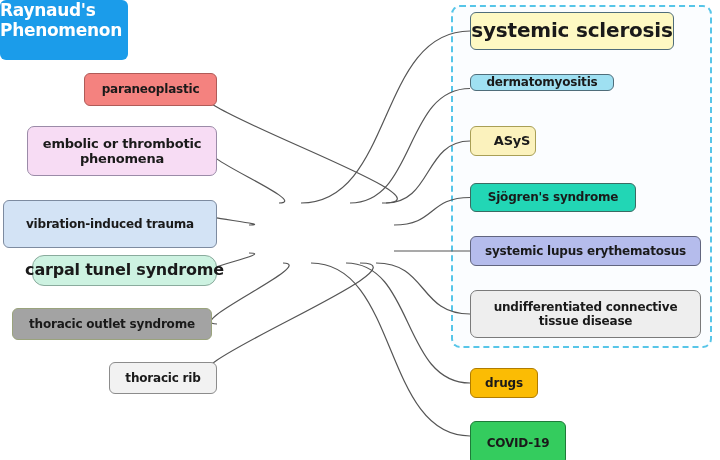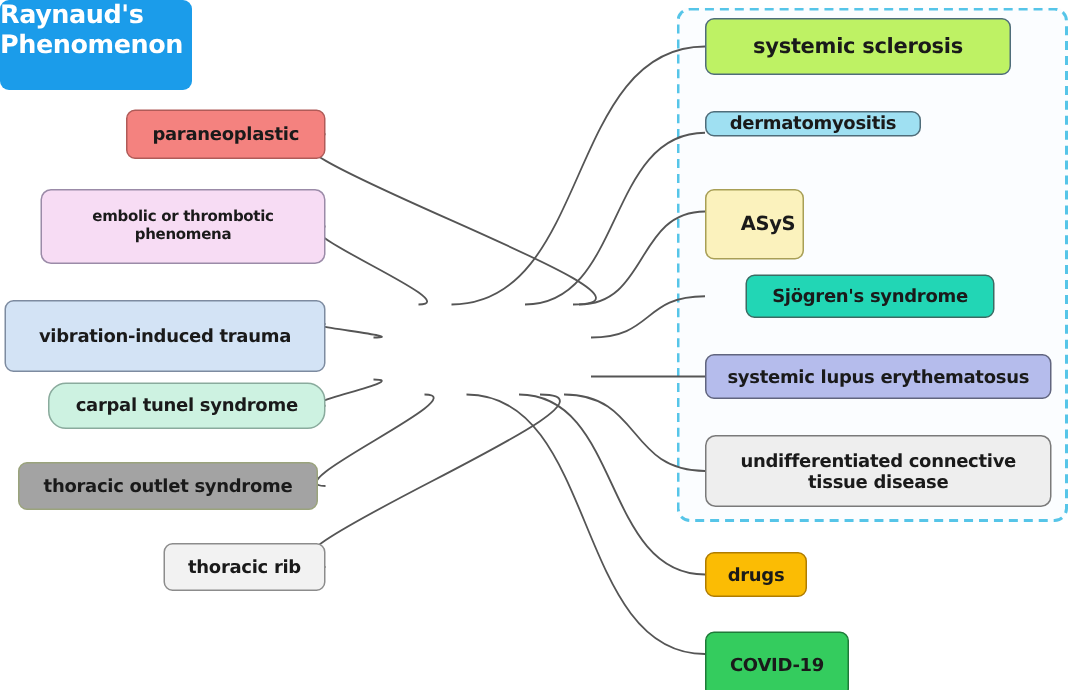--- a/index.html
+++ b/index.html
@@ -73,47 +73,47 @@
 
   <div class="center-node" id="center-node" style="left: 249px; top: 203px; width: 128px; height: 60px; background: rgb(27, 156, 234); color: rgb(255, 255, 255);">
     <span>Raynaud's</span><br>
     <span>Phenomenon</span>
   </div>
 
   <div id="left-nodes">
       <div class="node" style="left: 84px; top: 73px; width: 133px; height: 33px; background: rgb(244, 130, 127); border-color: rgb(176, 91, 88); font-size: 12px; border-radius: 6px;">
         <span class="nowrap">paraneoplastic</span>
       </div>
-      <div class="node" style="left: 27px; top: 126px; width: 190px; height: 50px; background: rgb(247, 220, 244); border-color: rgb(155, 139, 168); font-size: 10px; border-radius: 7px;">
+      <div class="node" style="left: 27px; top: 126px; width: 190px; height: 50px; background: rgb(247, 220, 244); border-color: rgb(155, 139, 168); font-size: 13px; border-radius: 7px;">
         <div><span>embolic or thrombotic</span><br><span>phenomena</span></div>
       </div>
       <div class="node" style="left: 3px; top: 200px; width: 214px; height: 48px; background: rgb(211, 227, 245); border-color: rgb(125, 139, 160); font-size: 12px; border-radius: 6px;">
         <span class="nowrap">vibration-induced trauma</span>
       </div>
-      <div class="node" style="left: 32px; top: 255px; width: 185px; height: 31px; background: rgb(205, 242, 225); border-color: rgb(138, 171, 157); font-size: 12px; border-radius: 12px;">
+      <div class="node" style="left: 32px; top: 255px; width: 185px; height: 31px; background: rgb(205, 242, 225); border-color: rgb(138, 171, 157); font-size: 16px; border-radius: 12px;">
         <span class="nowrap">carpal tunel syndrome</span>
       </div>
       <div class="node" style="left: 12px; top: 308px; width: 200px; height: 32px; background: #a3a3a3; border-color: rgb(154, 163, 124); font-size: 12px; border-radius: 6px;">
         <span class="nowrap">thoracic outlet syndrome</span>
       </div>
       <div class="node" style="left: 109px; top: 362px; width: 108px; height: 32px; background: rgb(242, 242, 242); border-color: rgb(140, 140, 140); font-size: 12px; border-radius: 6px;">
         <span class="nowrap">thoracic rib</span>
       </div>
     </div>
   <div id="right-nodes">
-      <div class="node" style="left: 470px; top: 12px; width: 204px; height: 38px; background: #bef264; border-color: rgb(79, 109, 122); font-size: 14px; border-radius: 6px;">
+      <div class="node" style="left: 470px; top: 12px; width: 204px; height: 38px; background: #fef9c3; border-color: rgb(79, 109, 122); font-size: 20px; border-radius: 6px;">
         <span class="nowrap">systemic sclerosis</span>
       </div>
       <div class="node" style="left: 470px; top: 74px; width: 144px; height: 17px; background: rgb(159, 224, 242); border-color: rgb(79, 109, 122); font-size: 12px; border-radius: 6px;">
         <span class="nowrap">dermatomyositis</span>
       </div>
-      <div class="node" style="left: 470px; top: 126px; width: 66px; height: 47px; background: rgb(251, 242, 189); border-color: rgb(168, 159, 86); font-size: 13px; border-radius: 6px; padding-left: 24px;">
+      <div class="node" style="left: 470px; top: 126px; width: 66px; height: 30px; background: rgb(251, 242, 189); border-color: rgb(168, 159, 86); font-size: 13px; border-radius: 6px; padding-left: 24px;">
         <span class="nowrap">ASyS</span>
       </div>
-      <div class="node" style="left: 470px; top: 183px; width: 166px; height: 29px; background: rgb(34, 214, 181); border-color: rgb(59, 107, 99); font-size: 12px; border-radius: 6px; margin-left: 27px;">
+      <div class="node" style="left: 470px; top: 183px; width: 166px; height: 29px; background: rgb(34, 214, 181); border-color: rgb(59, 107, 99); font-size: 12px; border-radius: 6px;">
         <span class="nowrap">Sjögren's syndrome</span>
       </div>
       <div class="node" style="left: 470px; top: 236px; width: 231px; height: 30px; background: rgb(181, 188, 236); border-color: rgb(97, 101, 127); font-size: 12px; border-radius: 6px;">
         <span class="nowrap">systemic lupus erythematosus</span>
       </div>
       <div class="node" style="left: 470px; top: 290px; width: 231px; height: 48px; background: rgb(238, 238, 238); border-color: rgb(122, 122, 122); font-size: 12px; border-radius: 7px;">
         <div><span>undifferentiated connective</span><br><span>tissue disease</span></div>
       </div>
       <div class="node" style="left: 470px; top: 368px; width: 68px; height: 30px; background: rgb(251, 188, 4); border-color: rgb(176, 124, 0); font-size: 12px; border-radius: 6px;">
         <span class="nowrap">drugs</span>

